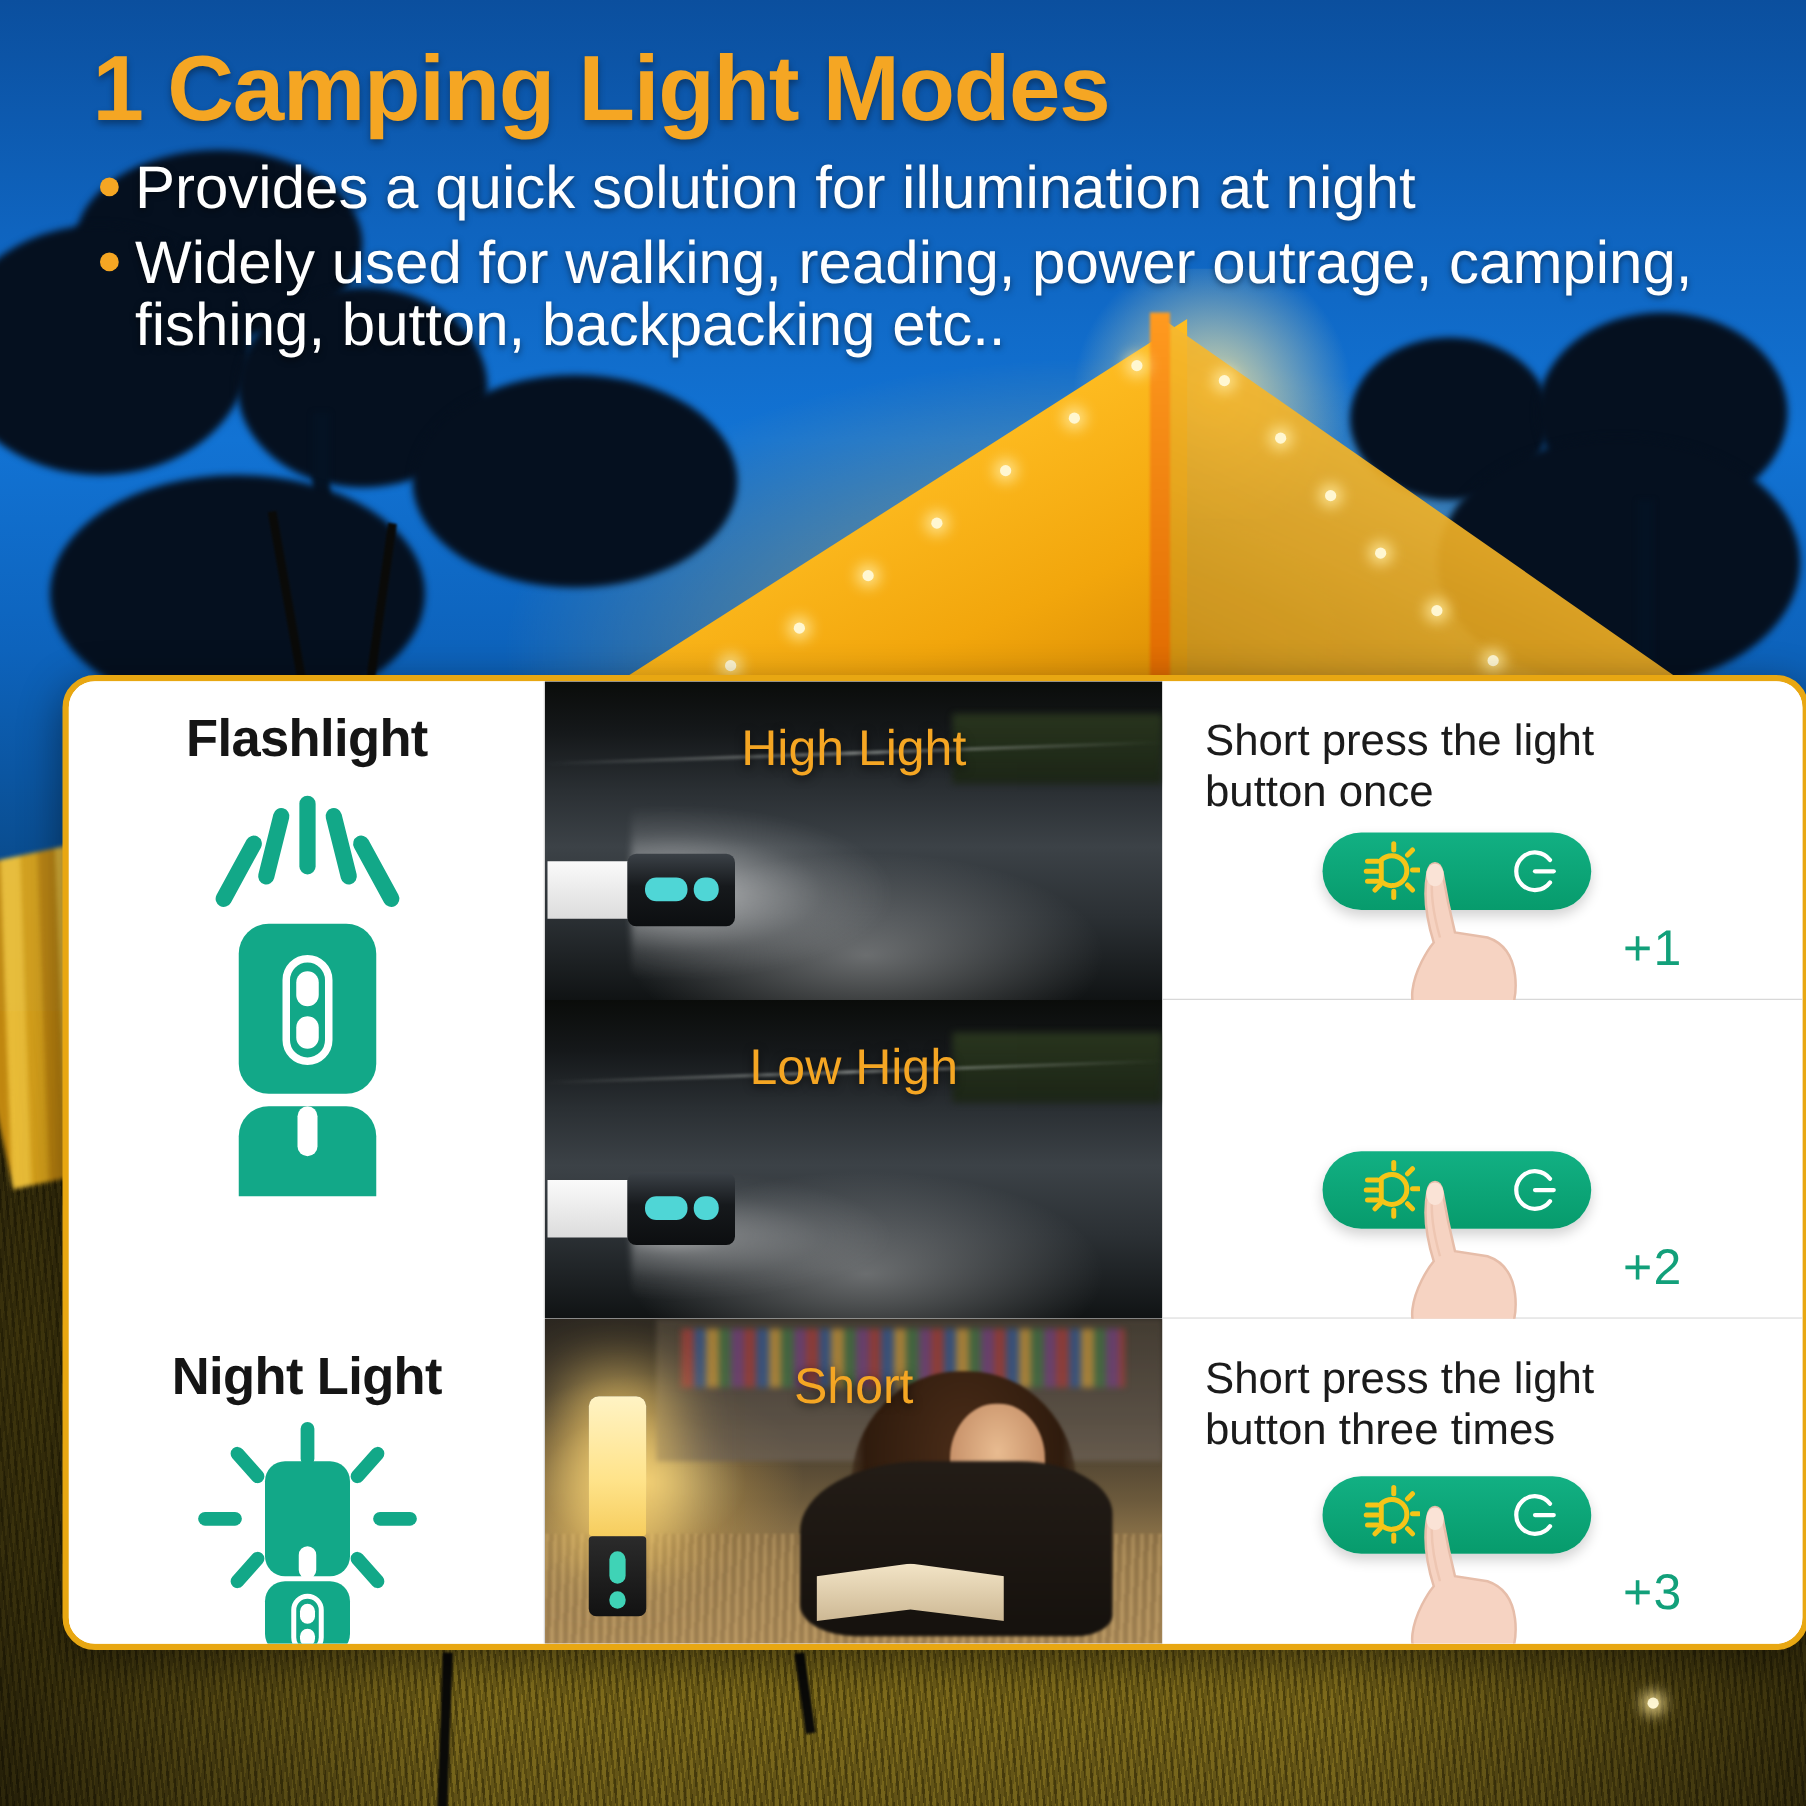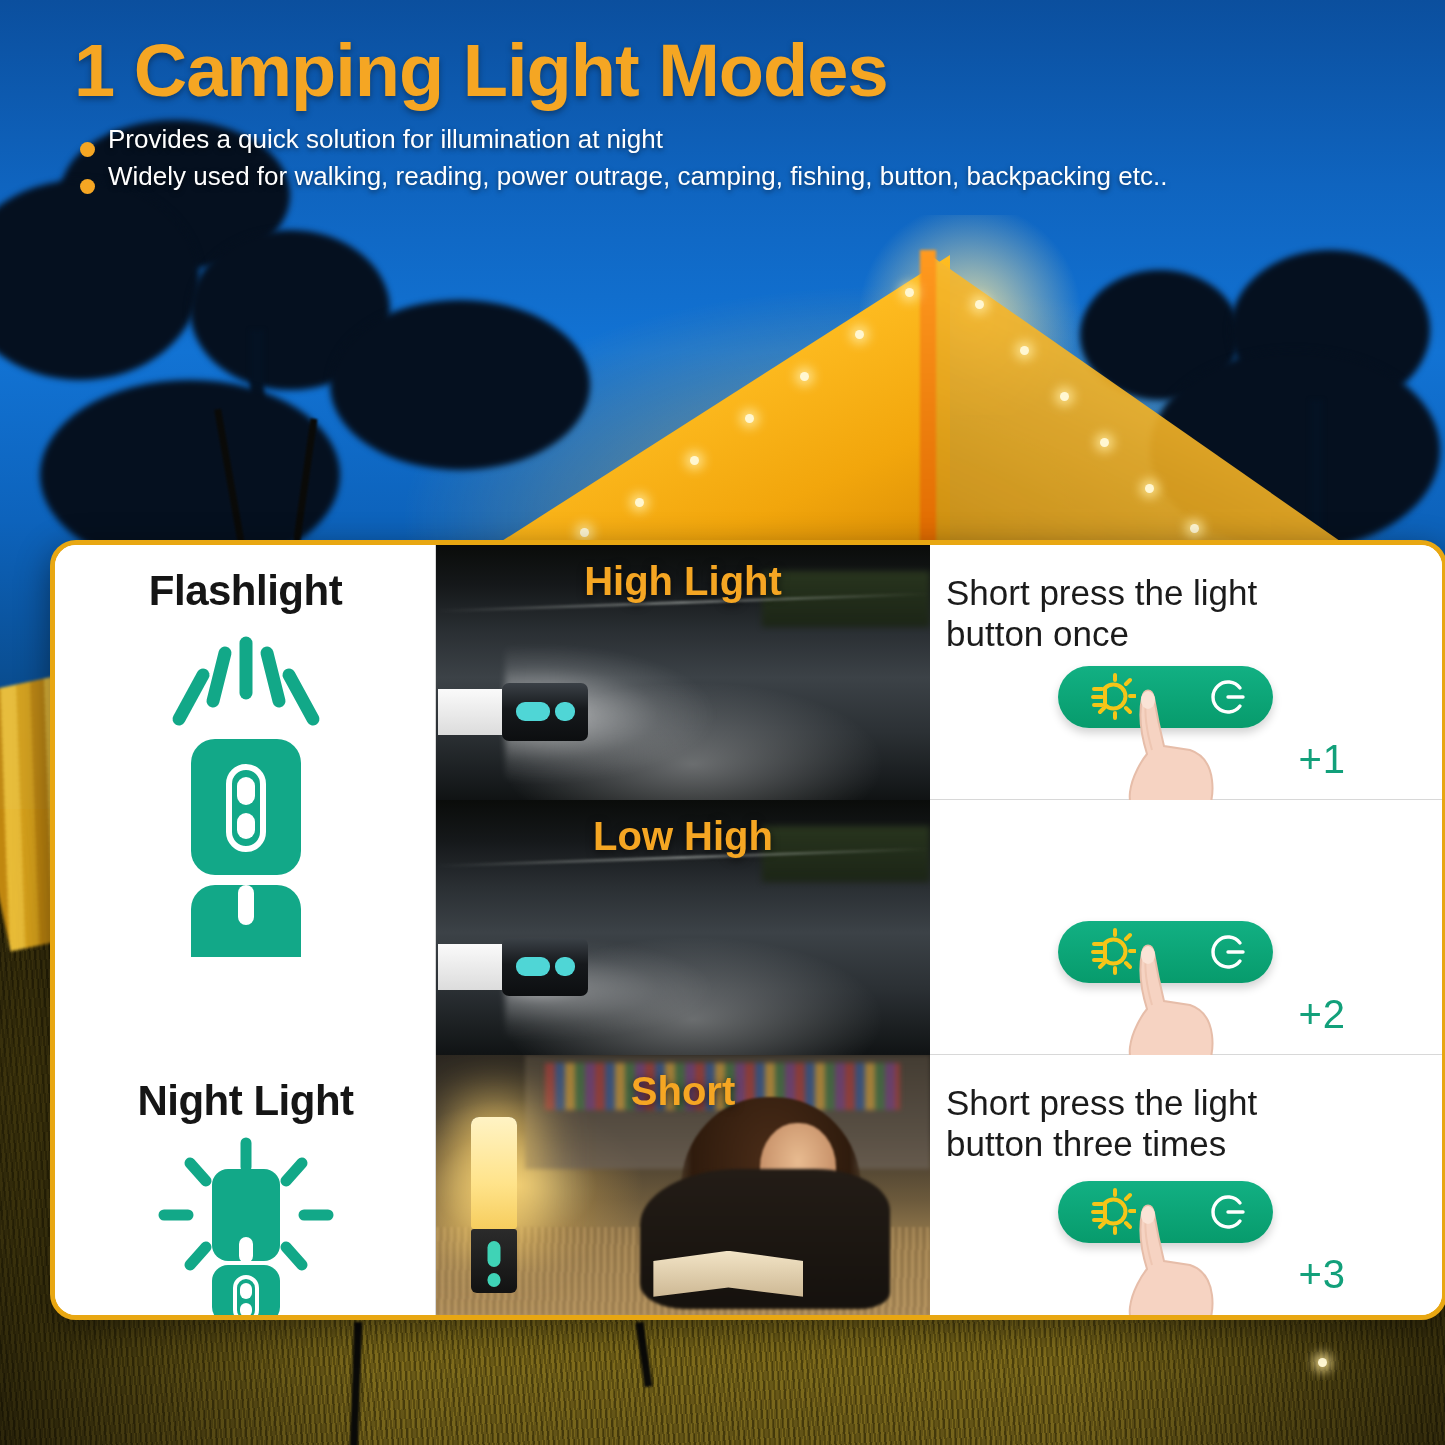--- a/index.html
+++ b/index.html
@@ -73,21 +73,21 @@
   
   #header{position:absolute;left:0;top:0;width:100%;z-index:5;}
   .title{
     margin:0;padding:34px 0 0 74px;
     font-size:74px;font-weight:bold;color:#f5a623;letter-spacing:-1px;
     text-shadow:0 3px 6px rgba(0,0,0,.35);line-height:1;
   }
   .bullets{margin:0;padding:18px 0 0 74px;list-style:none;}
   .bullets li{
     position:relative;padding-left:34px;margin-bottom:10px;
-    color:#ffffff;font-size:26px;line-height:1.04;
+    color:#ffffff;font-size:48px;line-height:1.04;
     text-shadow:0 2px 5px rgba(0,0,0,.5);
   }
   .bullets li .bul{
     position:absolute;left:6px;top:16px;width:15px;height:15px;border-radius:50%;
     background:#f5a623;
   }
 
   
   #card{
     position:absolute;left:50px;top:540px;width:1397px;height:780px;
@@ -103,22 +103,22 @@
   .bdr-b{box-shadow:inset 0 -1px 0 #d8d8d8;}
   .bdr-rb{box-shadow:inset -1px 0 0 #d8d8d8, inset 0 -1px 0 #d8d8d8;}
 
   
   .mode{display:flex;flex-direction:column;align-items:center;justify-content:flex-start;padding-top:22px;}
   .mode-label{font-size:42px;font-weight:bold;color:#151515;letter-spacing:-.5px;}
 
   
   .photo{position:relative;}
   .photo-cap{
-    position:absolute;left:0;right:0;top:14px;text-align:center;z-index:3;
-    font-size:40px;font-weight:bold;color:#f5a623;
+    position:absolute;left:0;right:0;top:32px;text-align:center;z-index:3;
+    font-size:40px;font-weight:normal;color:#f5a623;
     text-shadow:0 2px 8px rgba(0,0,0,.6);
   }
   .road{
     position:absolute;inset:0;
     background:
       radial-gradient(ellipse 62% 52% at 52% 86%, rgba(255,255,255,.34) 0%, rgba(255,255,255,0) 62%),
       linear-gradient(180deg,#0a0c0a 0%,#15181a 16%,#2a2f33 34%,#3c4247 52%,#2b3034 74%,#101314 100%);
   }
   .road-edge{position:absolute;left:0;right:0;top:22%;height:3px;
     background:linear-gradient(90deg,rgba(255,255,255,0),rgba(200,205,200,.5),rgba(255,255,255,0));
@@ -171,21 +171,21 @@
     background:linear-gradient(180deg,#f2e4c6,#cdb894);
     clip-path:polygon(0% 22%,50% 0%,100% 22%,100% 100%,50% 80%,0% 100%);filter:blur(.6px);}
   .rug{position:absolute;left:0;right:0;bottom:0;height:34%;
     background:repeating-linear-gradient(92deg, rgba(190,155,100,.5) 0 3px, rgba(140,110,68,.5) 3px 7px);
     filter:blur(1px);}
 
   
   .icon-wrap{margin-top:12px;}
 
   
-  .instr{padding:28px 0 0 16px;position:relative;}
+  .instr{padding:28px 0 0 34px;position:relative;}
   .instr-text{font-size:35px;line-height:1.16;color:#1b1b1b;max-width:380px;}
   .btn-zone{position:absolute;left:0;right:0;bottom:0;height:150px;}
   .pill{
     position:absolute;left:128px;top:16px;width:215px;height:62px;border-radius:34px;
     background:linear-gradient(180deg,#12b083,#079b6c);
     box-shadow:0 5px 10px rgba(0,0,0,.18);
     display:flex;align-items:center;justify-content:space-between;
     padding:0 24px;box-sizing:border-box;
   }
   .plus{

